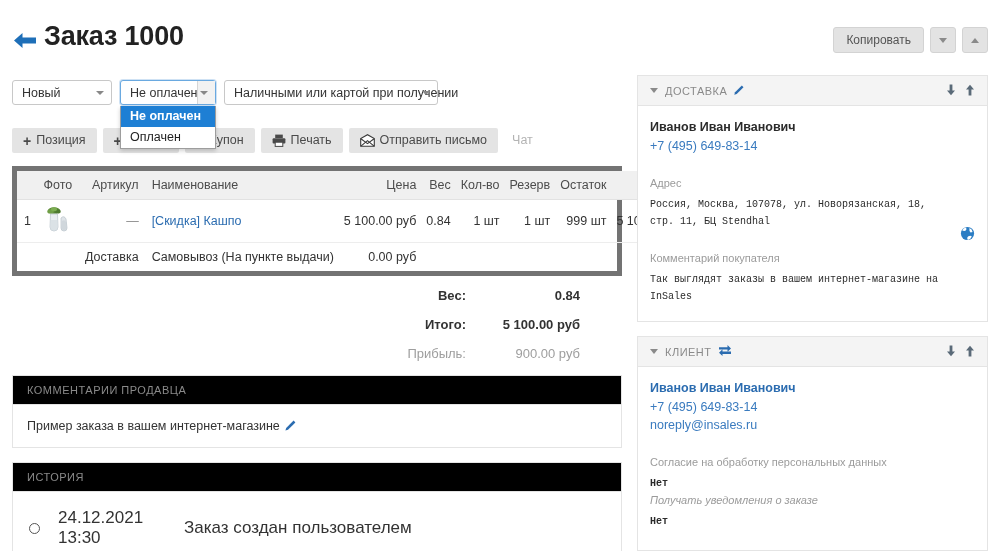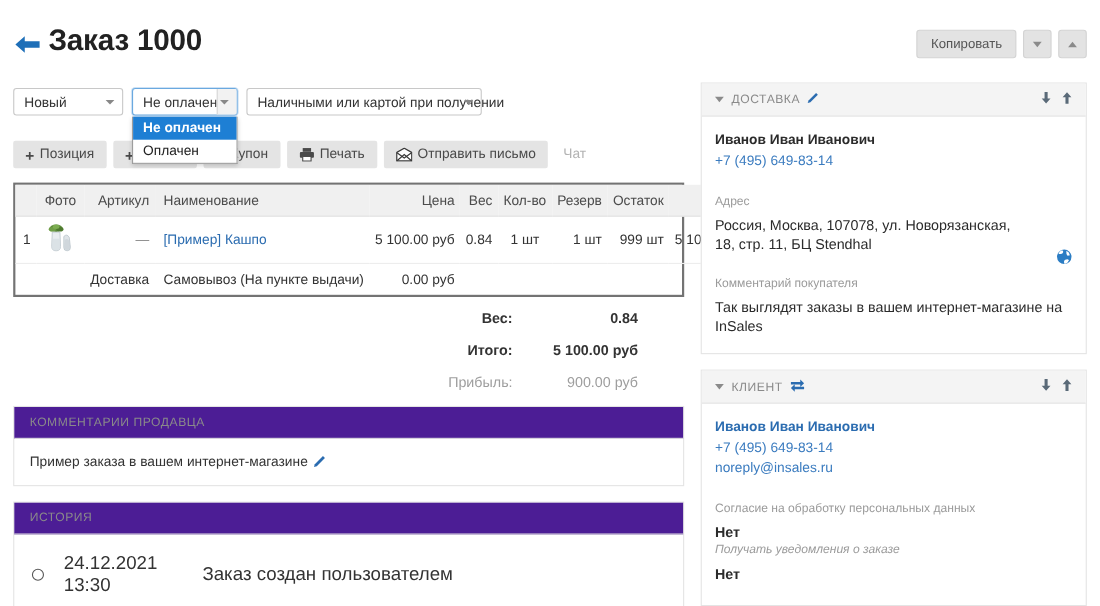--- a/index.html
+++ b/index.html
@@ -109,41 +109,41 @@
     line-height: 15px;
   }
   .tbtn.muted { background: transparent; color: #b3b3b3; cursor: default; padding-left: 8px; padding-right: 8px;}
   .plus { font-size: 14px; font-weight: bold; line-height: 12px; color: #4a4a4a; }
   .ic { display: inline-flex; align-items: center; }
 
   
   .left-col { position: absolute; left: 12px; top: 166px; width: 610px; }
 
   .card {
-    background: #ffffff; border: 2px solid #737373;
+    background: #ffffff; border: 5px solid #737373;
   }
   .tbl { width: 100%; border-collapse: collapse; }
   .tbl thead th {
     background: #f0f0f0; font-weight: normal; font-size: 12.5px;
     color: #4c4c4c; padding: 7px 5px; border-bottom: 1px solid #e2e2e2;
     white-space: nowrap;
   }
   .tbl tbody td {
     padding: 6px 5px; font-size: 12.5px; color: #333;
     border-bottom: 1px solid #ededed; vertical-align: middle;
     white-space: nowrap;
   }
   .tbl tbody tr:last-child td { border-bottom: none; }
   .c-idx   { width: 16px; text-align: left; padding-left: 7px !important; color:#444; }
   .c-photo { width: 46px; text-align: center; }
   .c-art   { width: 62px; text-align: right; color: #666; }
   .c-name  { text-align: left; padding-left: 8px !important; }
   .c-price { width: 92px; text-align: right; }
   .c-weight{ width: 42px; text-align: right; }
-  .c-qty   { width: 52px; text-align: center; }
+  .c-qty   { width: 52px; text-align: right; }
   .c-rsv   { width: 52px; text-align: right; }
   .c-rest  { width: 58px; text-align: right; }
   .c-sum   { width: 92px; text-align: right; }
   .c-act   { width: 22px; text-align: center; }
   .lnk { color: #2b6cb0; text-decoration: none; cursor: pointer; }
   .dash { color: #888; }
   .thumb {
     width: 34px; height: 30px; display: block; margin: 0 auto;
   }
   .x-ic { color: #1f5fa8; font-size: 14px; font-weight: bold; cursor: pointer; line-height: 10px; }
@@ -152,21 +152,21 @@
   .trow {
     display: flex; justify-content: flex-end; align-items: baseline;
     margin-bottom: 14px; font-size: 13px;
   }
   .tlbl { width: 200px; text-align: right; padding-right: 14px; font-weight: bold; color: #333; }
   .tval { width: 100px; text-align: right; font-weight: bold; color: #333; }
   .trow.profit .tlbl, .trow.profit .tval { color: #9e9e9e; font-weight: normal; }
 
   .panel { margin-top: 14px; border: 1px solid #e4e4e4; background: #ffffff; }
   .panel-head {
-    background: #4c1d95; border-bottom: 1px solid #e4e4e4;
+    background: #000000; border-bottom: 1px solid #e4e4e4;
     padding: 8px 14px; font-size: 11px; color: #8a8a8a;
     letter-spacing: 0.5px; text-transform: uppercase;
   }
   .panel-body { padding: 14px; font-size: 12.5px; color: #333; }
   .pencil { color: #2b6cb0; cursor: pointer; display: inline-flex; vertical-align: -2px; margin-left: 4px; }
 
   .hist-row { display: flex; align-items: center; padding: 2px 0 8px 2px; font-size: 17px; }
   .hist-dot {
     width: 11px; height: 11px; border: 1.5px solid #555; border-radius: 50%;
     margin-right: 18px; flex: none;
@@ -189,21 +189,21 @@
     margin-right: 7px; cursor: pointer;
   }
   .sp-title { margin-right: 6px; }
   .sp-spacer { flex: 1; }
   .arrows { display: flex; gap: 9px; align-items: center; }
   .spanel-body { padding: 14px 12px 16px 12px; position: relative; }
   .s-name-b { font-weight: bold; font-size: 12.5px; color: #2b2b2b; margin-bottom: 3px; }
   .s-name-l { font-weight: bold; font-size: 12.5px; color: #2b6cb0; margin-bottom: 3px; cursor: pointer; }
   .s-link { font-size: 12.5px; color: #3a7bbf; cursor: pointer; line-height: 18px; }
   .s-label { font-size: 11px; color: #9b9b9b; margin-top: 22px; margin-bottom: 7px; }
-  .s-value { font-size: 13px; color: #2b2b2b; line-height: 17px; max-width: 290px; }
+  .s-value { font-size: 10px; color: #2b2b2b; line-height: 17px; max-width: 290px; font-family: Liberation Mono, monospace; }
   .s-value.bold { font-weight: bold; }
   .globe { position: absolute; right: 12px; cursor: pointer; }
 
   .client-panel .spanel-body { padding-bottom: 20px; }
 </style>
 </head>
 <body>
 
 <div class="page">
 
@@ -319,21 +319,21 @@
                 <path d="M9.5 8 L9 21 Q9 25 13 25 Q17 25 17 21 L16.5 8 Z" fill="#e9edf0" stroke="#b9c3ca" stroke-width="0.7"></path>
                 <path d="M9.6 14 L16.4 14 L16.8 21 Q16.8 24.4 13 24.4 Q9.2 24.4 9.2 21 Z" fill="#d7dee4" opacity="0.8"></path>
                 <path d="M20 12 Q23 9 25 13 L26 22 Q26 25 23 25 Q20 25 20 22 Z" fill="#dfe4e8" stroke="#b9c3ca" stroke-width="0.7"></path>
                 <path d="M21 15 Q23.5 13 25.3 16.5 L25.8 21.6 Q25.8 24.3 23 24.3 Q20.4 24.3 20.4 21.6 Z" fill="#c9d1d7" opacity="0.7"></path>
               </svg>
             </td>
             <td class="c-art">
               <span class="dash">—</span>
             </td>
             <td class="c-name">
-              <a class="lnk">[Пример] Кашпо</a>
+              <a class="lnk">[Скидка] Кашпо</a>
             </td>
             <td class="c-price">5 100.00 руб</td>
             <td class="c-weight">0.84</td>
             <td class="c-qty">1 шт</td>
             <td class="c-rsv">1 шт</td>
             <td class="c-rest">999 шт</td>
             <td class="c-sum">5 100.00 руб</td>
             <td class="c-act">
               <span class="x-ic">✕</span>
             </td>

